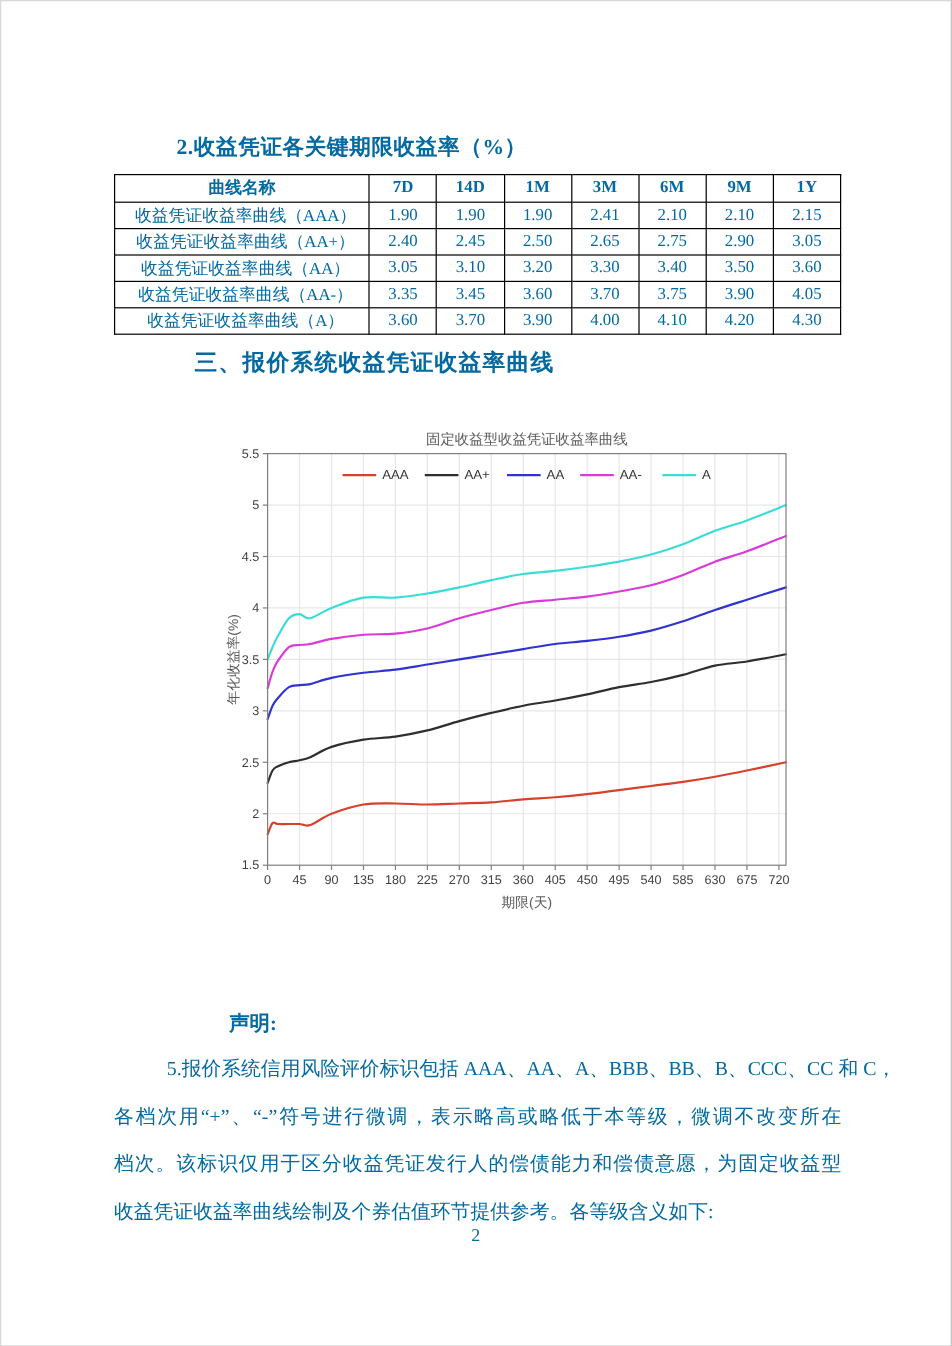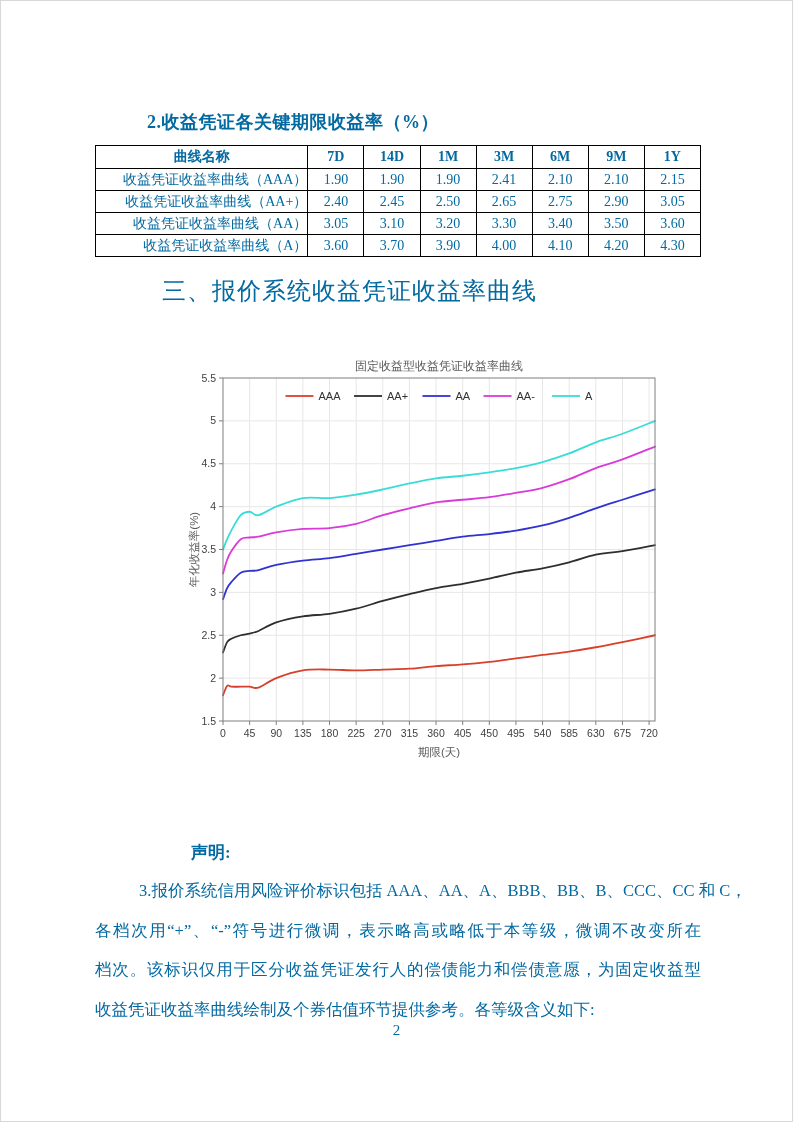--- a/index.html
+++ b/index.html
@@ -16,27 +16,27 @@
     position:absolute;left:95px;top:145px;width:606px;
     border-collapse:collapse;table-layout:fixed;
     font-size:14px;
     border-radius:21px;
   }
   .yield-table th,.yield-table td{
     border:1px solid #000;height:21px;padding:0;text-align:center;
     white-space:nowrap;overflow:hidden;
   }
   .yield-table th{font-weight:bold;height:22px;}
-  .yield-table td.curve-name{text-align:right;padding-left:6px;}
+  .yield-table td.curve-name{text-align:center;padding-left:6px;}
   .yield-table col.c-name{width:212px;}
   .yield-table col.c-val{width:56px;}
   .section-heading{
-    position:absolute;left:162px;top:275px;
+    position:absolute;left:162px;top:289px;
     font-family:"Liberation Sans","DejaVu Sans",sans-serif;
-    font-size:24px;font-weight:normal;letter-spacing:1px;
+    font-size:19px;font-weight:bold;letter-spacing:1px;
   }
   .chart-wrap{position:absolute;left:185px;top:348px;width:515px;height:412px;}
   .decl-heading{
     position:absolute;left:147px;top:841px;
     font-size:17px;font-weight:bold;margin-left:44px;
   }
   .decl-body{
     position:absolute;left:95px;top:871px;width:606px;
     font-size:16.5px;line-height:39.5px;
   }
@@ -101,20 +101,30 @@
         </tr>
         <tr>
           <td class="curve-name">收益凭证收益率曲线（AA）</td>
           <td>3.05</td>
           <td>3.10</td>
           <td>3.20</td>
           <td>3.30</td>
           <td>3.40</td>
           <td>3.50</td>
           <td>3.60</td>
+        </tr>
+        <tr>
+          <td class="curve-name">收益凭证收益率曲线（AA-）</td>
+          <td>3.35</td>
+          <td>3.45</td>
+          <td>3.60</td>
+          <td>3.70</td>
+          <td>3.75</td>
+          <td>3.90</td>
+          <td>4.05</td>
         </tr>
         <tr>
           <td class="curve-name">收益凭证收益率曲线（A）</td>
           <td>3.60</td>
           <td>3.70</td>
           <td>3.90</td>
           <td>4.00</td>
           <td>4.10</td>
           <td>4.20</td>
           <td>4.30</td>
@@ -227,21 +237,21 @@
           <text x="331.5" y="51.5" font-size="11" fill="#333" font-family="&quot;Liberation Sans&quot;,&quot;DejaVu Sans&quot;,sans-serif">AA-</text>
           <line x1="367" y1="48" x2="395" y2="48" stroke="#3adcd8" stroke-width="1.8"></line>
           <text x="400" y="51.5" font-size="11" fill="#333" font-family="&quot;Liberation Sans&quot;,&quot;DejaVu Sans&quot;,sans-serif">A</text>
         </g>
       </svg>
   </div>
 
   <div class="decl-heading">声明:</div>
 
   <div class="decl-body">
-      <div class="decl-line first">3.报价系统信用风险评价标识包括 AAA、AA、A、BBB、BB、B、CCC、CC 和 C，</div>
+      <div class="decl-line first">5.报价系统信用风险评价标识包括 AAA、AA、A、BBB、BB、B、CCC、CC 和 C，</div>
       <div class="decl-line">各档次用“+”、“-”符号进行微调，表示略高或略低于本等级，微调不改变所在</div>
       <div class="decl-line">档次。该标识仅用于区分收益凭证发行人的偿债能力和偿债意愿，为固定收益型</div>
       <div class="decl-line last">收益凭证收益率曲线绘制及个券估值环节提供参考。各等级含义如下:</div>
     </div>
 
   <div class="page-number">2</div>
 
 </div>
 
 </body></html>

